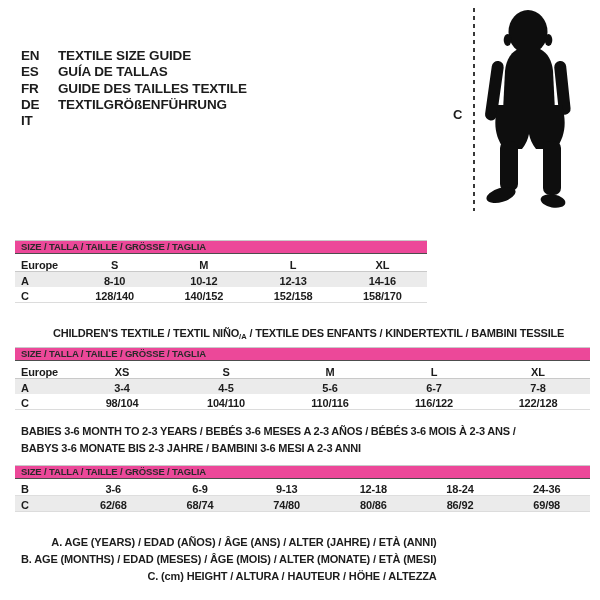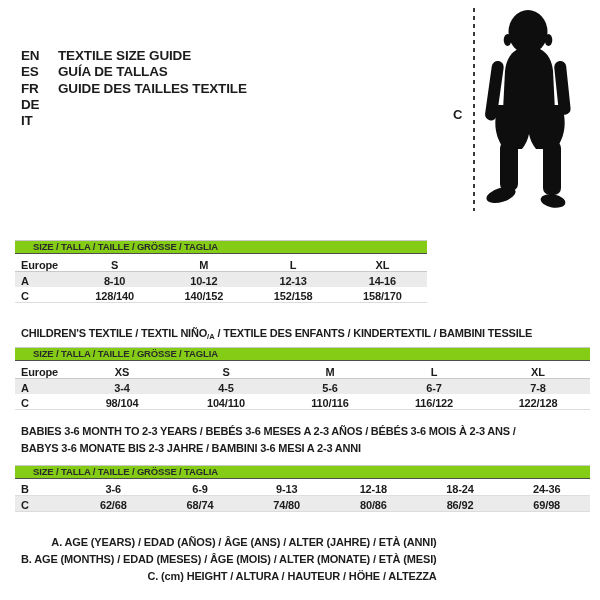--- a/index.html
+++ b/index.html
@@ -25,22 +25,22 @@
 
   
   .sec-title { position:absolute; left:21px; font-size:11px; white-space:nowrap; letter-spacing:-0.2px; }
   .sub-a { font-size:7.5px; vertical-align:-2px; letter-spacing:0; }
 
   
   .size-table { position:absolute; left:15px; border-top:1px solid #c9c9c9; box-sizing:border-box; }
   .w-narrow { width:412px; }
   .w-wide  { width:575px; }
   .band {
-    height:12px; line-height:12px; background:#84cc16; font-size:9.5px;
-    padding-left:18px; border-bottom:1.5px solid #4d4d4d; color:#2a2a2a;
+    height:12px; line-height:12px; background:#ec4899; font-size:9.5px;
+    padding-left:6px; border-bottom:1.5px solid #4d4d4d; color:#2a2a2a;
   }
   .trow { display:flex; align-items:flex-end; font-size:11px; }
   .row-head  { height:17px; border-bottom:1px solid #c9c9c9; }
   .row-data  { height:15px; }
   .row-last  { border-bottom:1px solid #dcdcdc; }
   .shaded { background:#ebebeb; }
   .midline { border-bottom:1px solid #dedede; }
   .tlabel { width:55px; padding-left:6px; box-sizing:border-box; }
   .tcell  { flex:1; text-align:center; }
 
@@ -61,20 +61,21 @@
     <div class="lang-row">
       <span class="lang-code">ES</span>
       <span class="lang-title">GUÍA DE TALLAS</span>
     </div>
     <div class="lang-row">
       <span class="lang-code">FR</span>
       <span class="lang-title">GUIDE DES TAILLES TEXTILE</span>
     </div>
     <div class="lang-row">
       <span class="lang-code">DE</span>
+      <span class="lang-title">TEXTILGRÖßENFÜHRUNG</span>
     </div>
     <div class="lang-row">
       <span class="lang-code">IT</span>
     </div>
   </div>
 
   <div class="measure-label">C</div>
   <div class="measure-line"></div>
   <svg class="baby-svg" width="100" height="210" viewBox="0 0 100 210">
     <g fill="#0e0e0e">
@@ -110,21 +111,21 @@
     </div>
     <div class="trow row-data row-last">
       <div class="tlabel">C</div>
       <div class="tcell">128/140</div>
       <div class="tcell">140/152</div>
       <div class="tcell">152/158</div>
       <div class="tcell">158/170</div>
     </div>
   </div>
 
-  <div class="sec-title" style="top:327px;">
+  <div class="sec-title" style="top:327px;margin-left:32px;">
     <span>CHILDREN'S TEXTILE / TEXTIL NIÑO</span><span class="sub-a">/A</span><span> / TEXTILE DES ENFANTS / KINDERTEXTIL / BAMBINI TESSILE</span>
   </div>
   <div class="size-table w-wide" style="top:347px;">
     <div class="band">SIZE / TALLA / TAILLE / GRÖSSE / TAGLIA</div>
     <div class="trow row-head">
       <div class="tlabel">Europe</div>
       <div class="tcell">XS</div>
       <div class="tcell">S</div>
       <div class="tcell">M</div>
       <div class="tcell">L</div>

